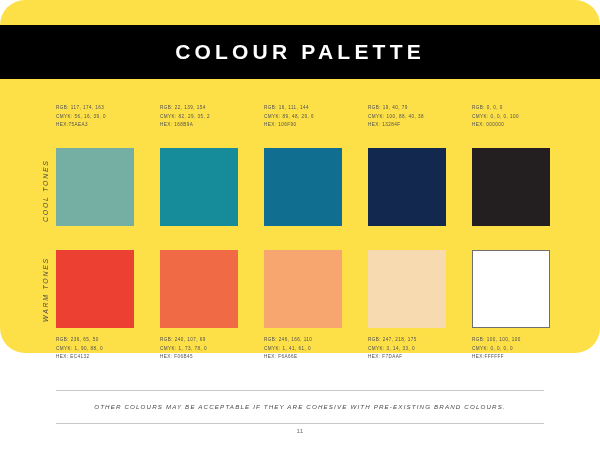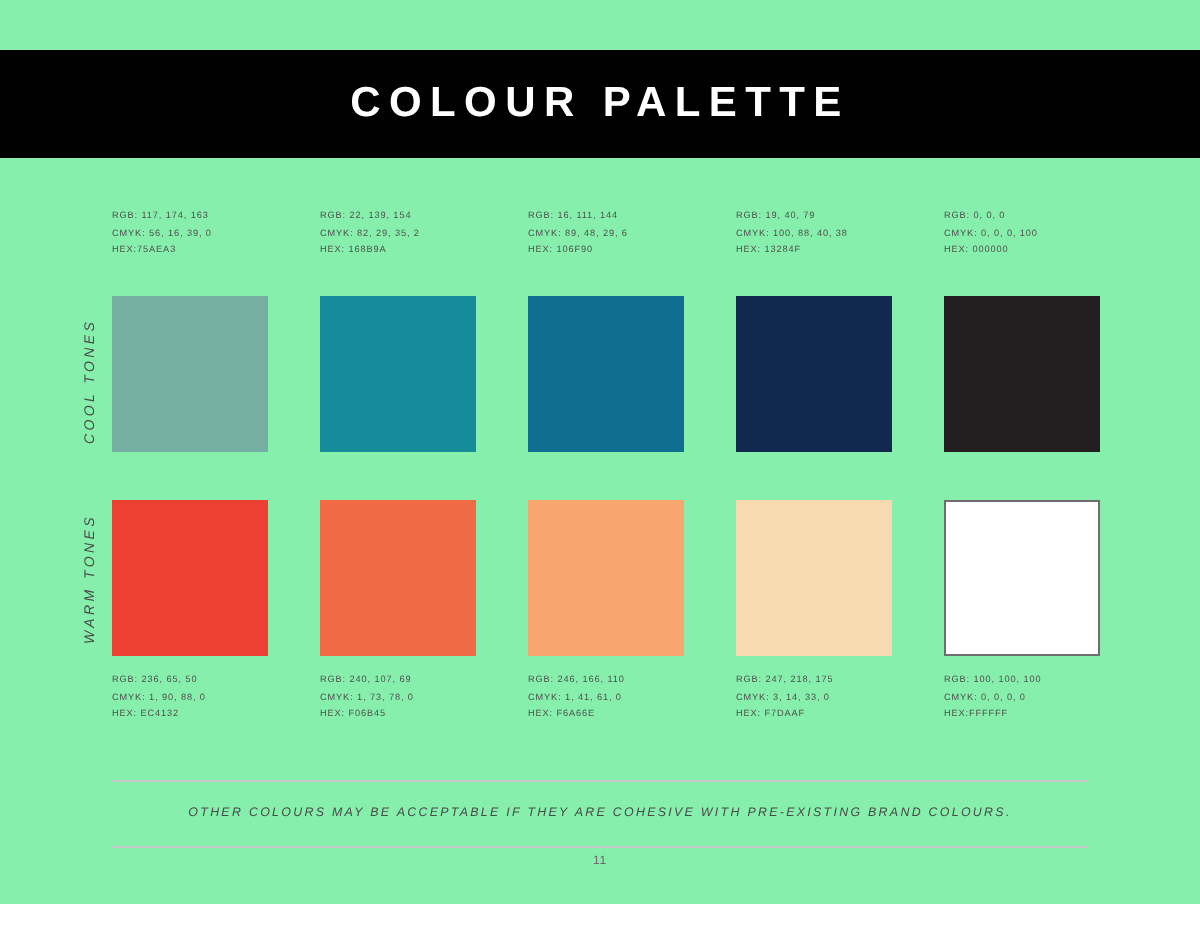--- a/index.html
+++ b/index.html
@@ -13,22 +13,23 @@
     font-family: "Liberation Sans", sans-serif;
     color: #3b3b3b;
     overflow: hidden;
     position: relative;
   }
 
   .page {
     position: absolute;
     left: 0; top: 0;
     width: 600px;
-    height: 452px;
-    background: #86efac;
+    height: 353px;
+    background: #fde047;
+    border-radius: 25px;
   }
 
   
   .header-band {
     position: absolute;
     left: 0;
     top: 25px;
     width: 600px;
     height: 54px;
     background: #000000;

